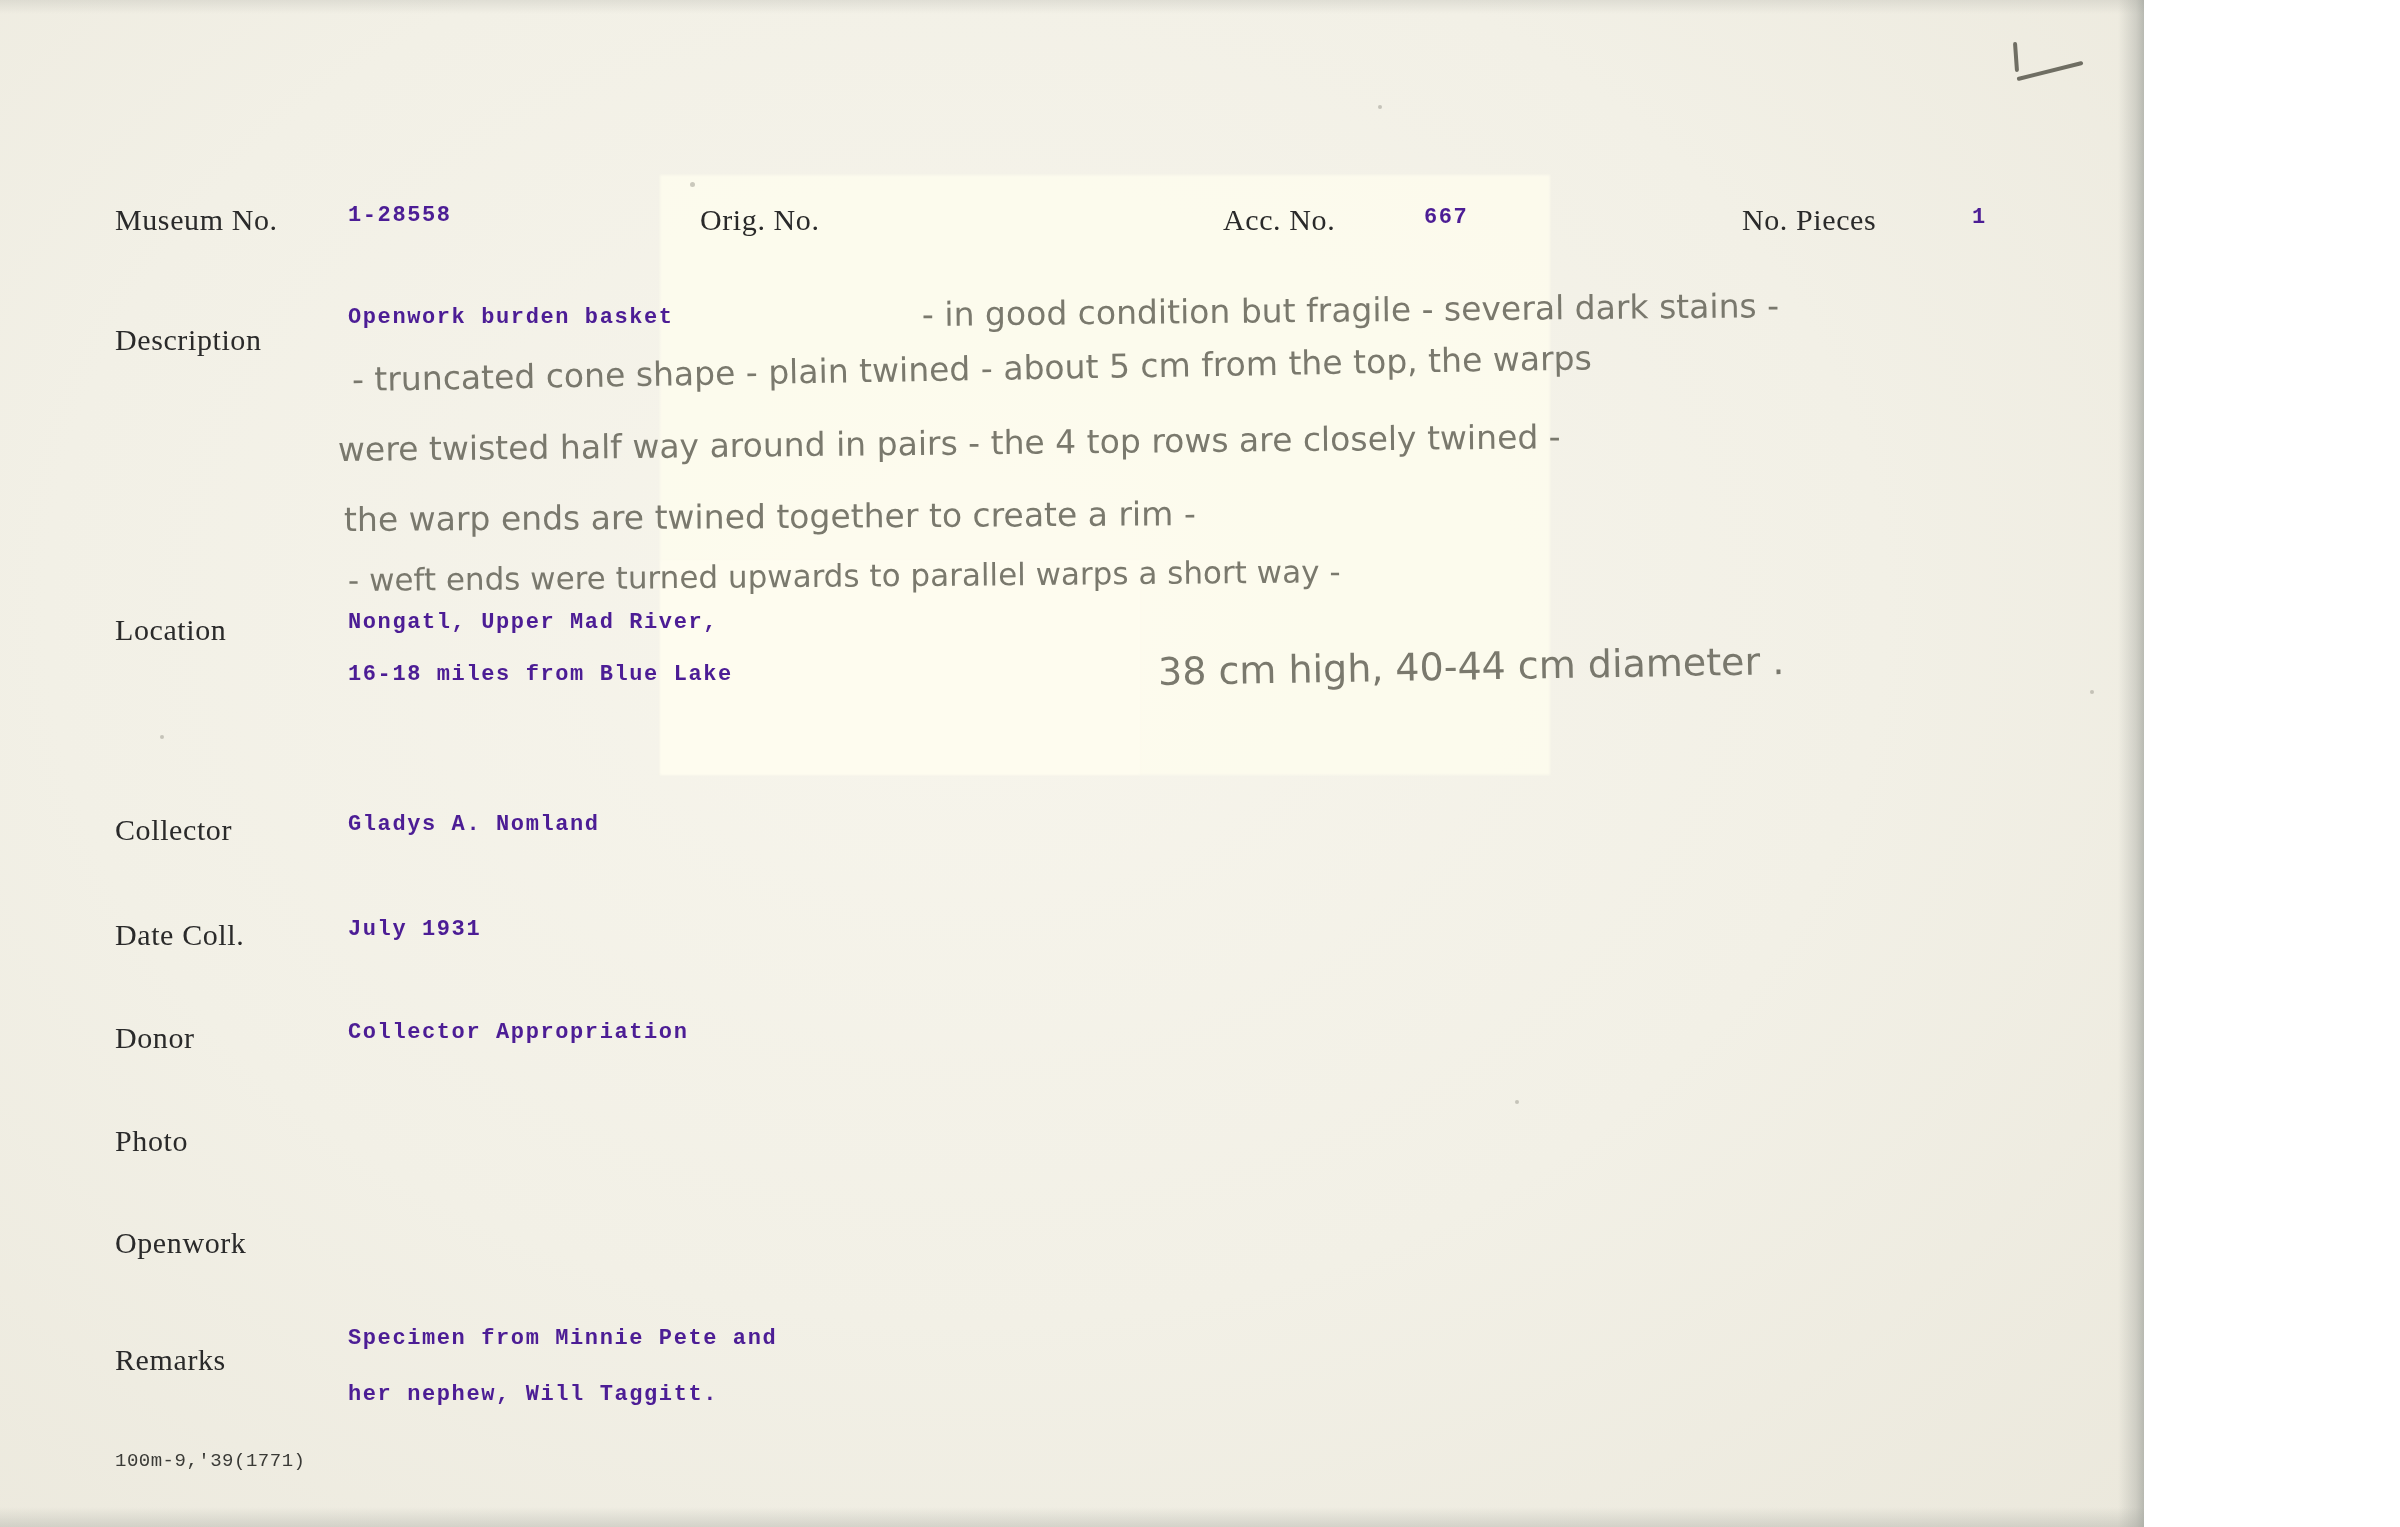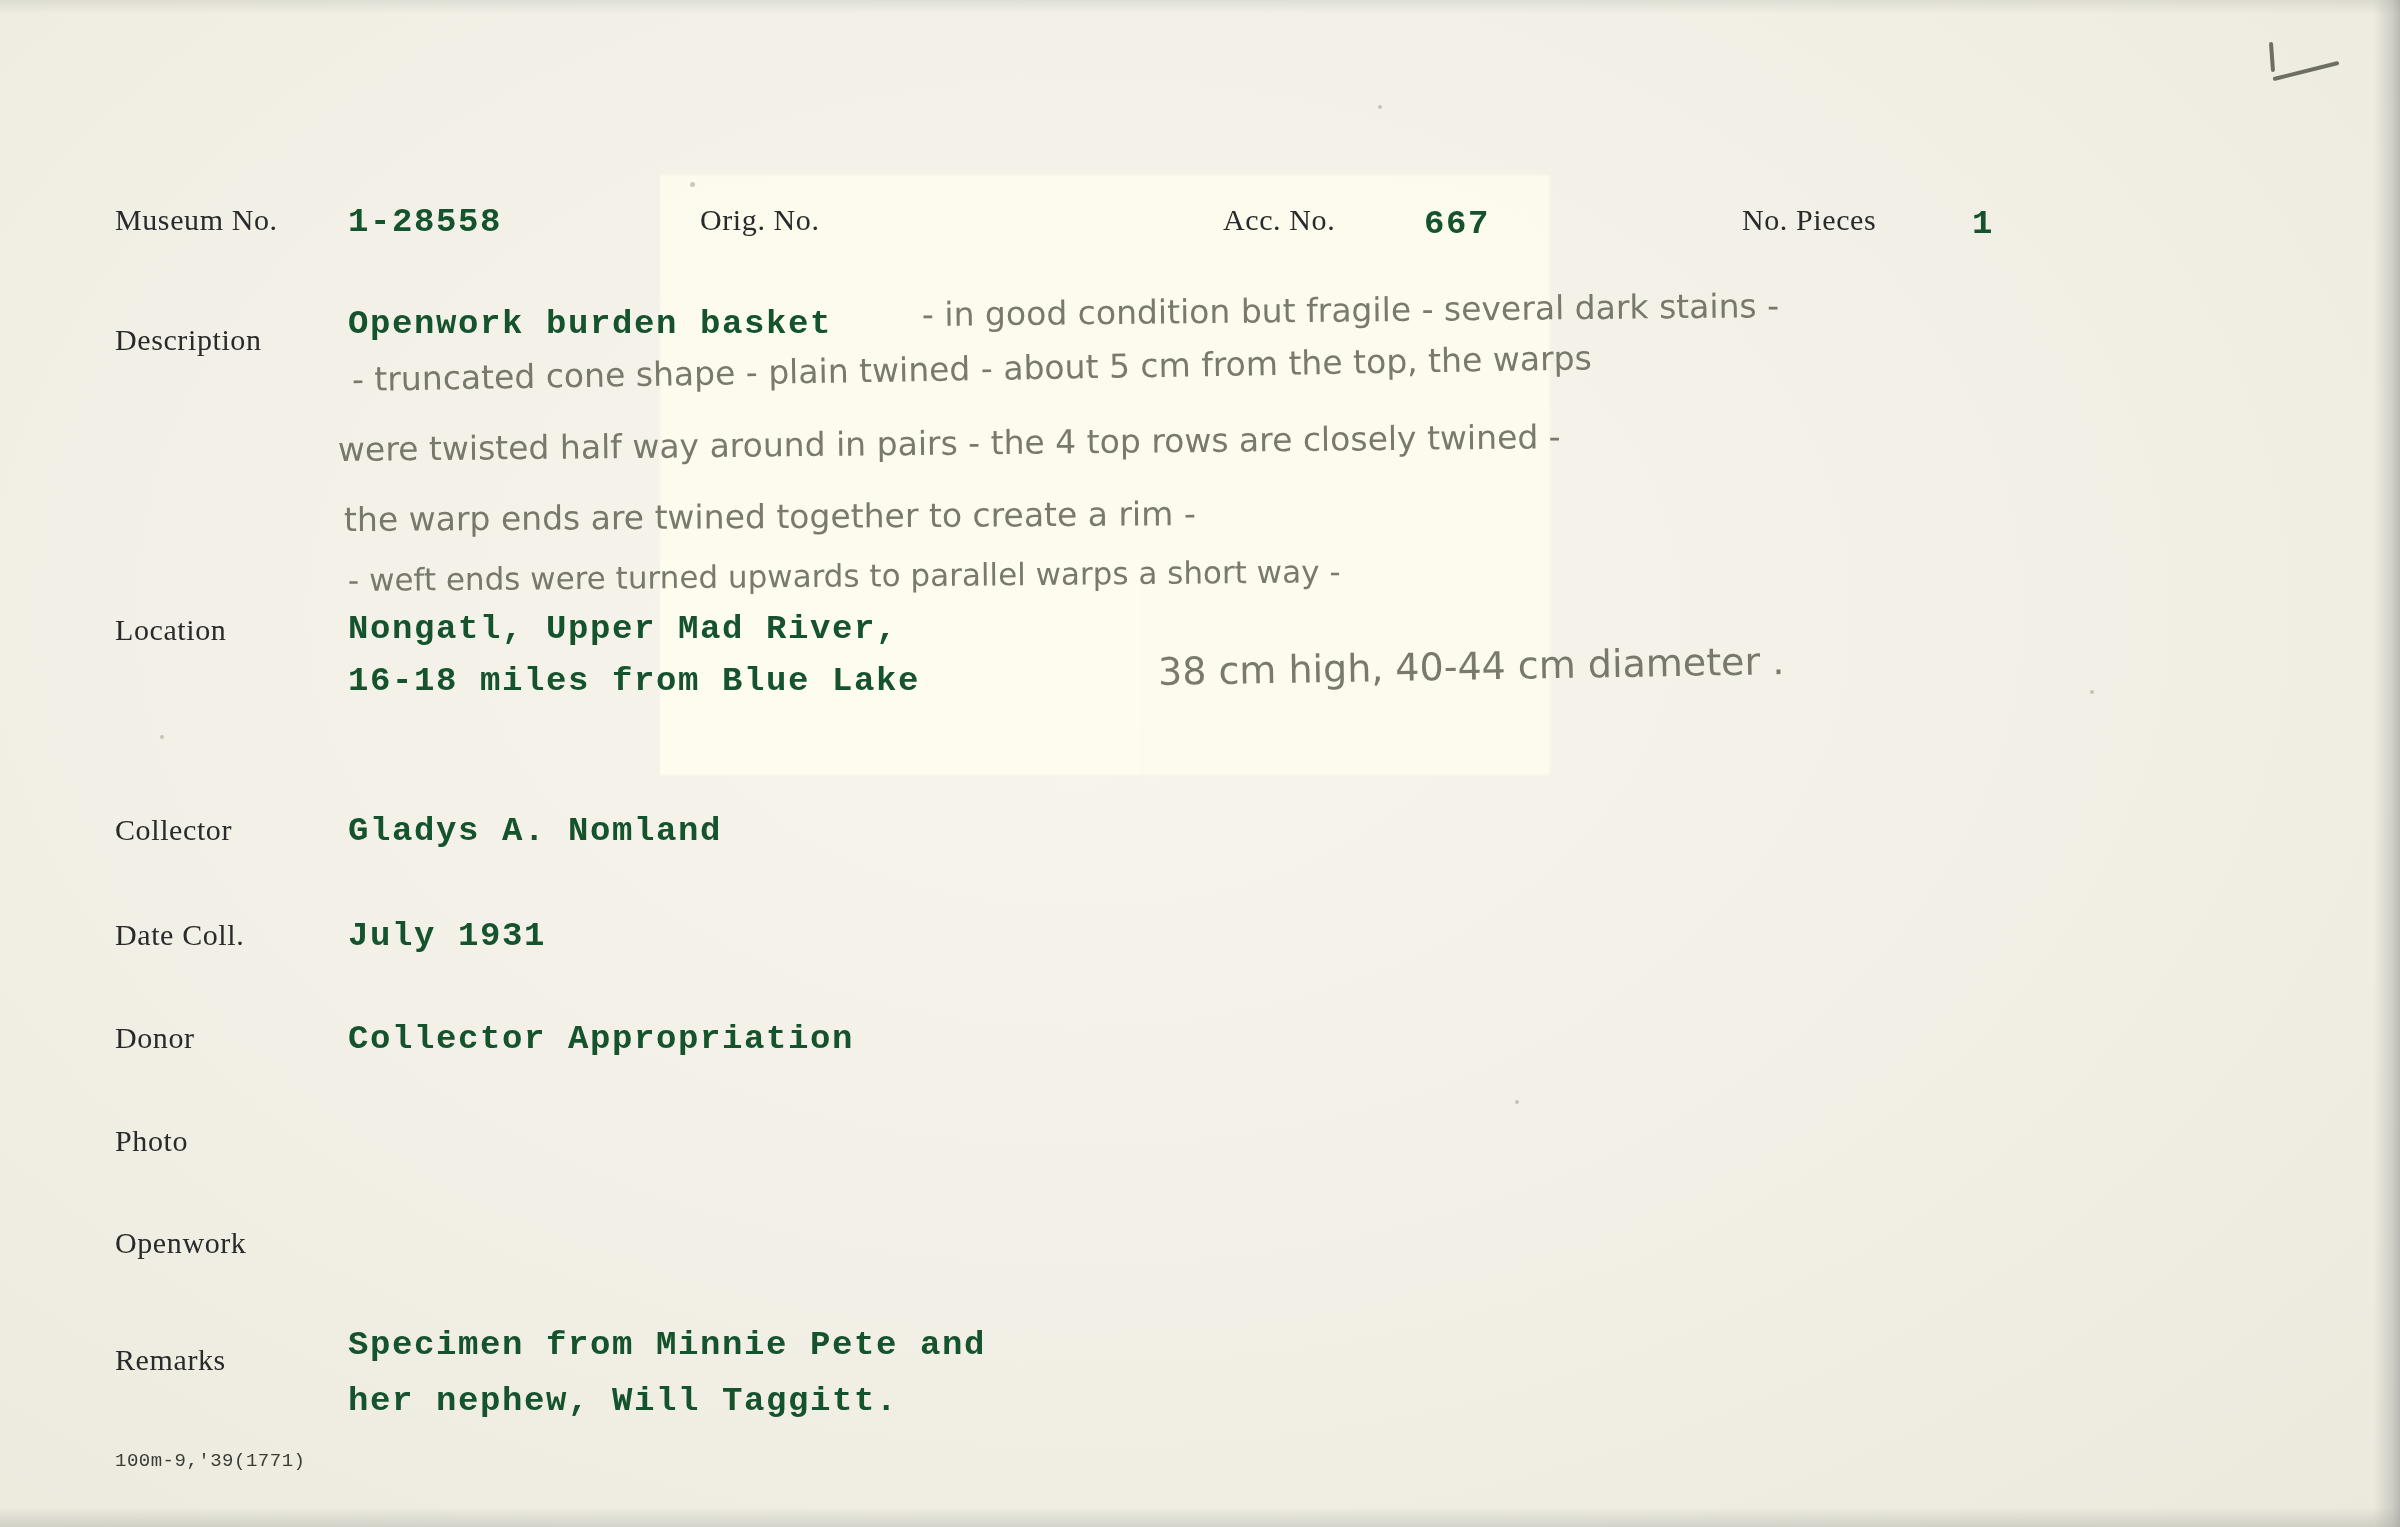--- a/index.html
+++ b/index.html
@@ -2,21 +2,21 @@
 <html><head>
 <meta charset="utf-8">
 <style>
   html, body {
     margin: 0;
     padding: 0;
     background: #ffffff;
   }
   #card {
     position: relative;
-    width: 2400px;
+    width: 2144px;
     height: 1527px;
     background: #f3f1e8;
     overflow: hidden;
     font-family: "Liberation Serif", serif;
   }
   
   #paper {
     position: absolute;
     inset: 0;
     background:
@@ -61,23 +61,23 @@
     position: absolute;
     font-family: "Liberation Serif", serif;
     font-size: 30px;
     color: #2a2a2a;
     letter-spacing: 0.6px;
     white-space: nowrap;
   }
   .typed {
     position: absolute;
     font-family: "Liberation Mono", monospace;
-    font-size: 34px;
+    font-size: 22px;
     font-weight: bold;
-    color: #14532d;
+    color: #4c1d95;
     letter-spacing: 1.6px;
     white-space: nowrap;
     text-align: center;
   }
   .footer {
     position: absolute;
     font-family: "Liberation Mono", monospace;
     font-size: 19px;
     color: #3a3a36;
     letter-spacing: 0.5px;

